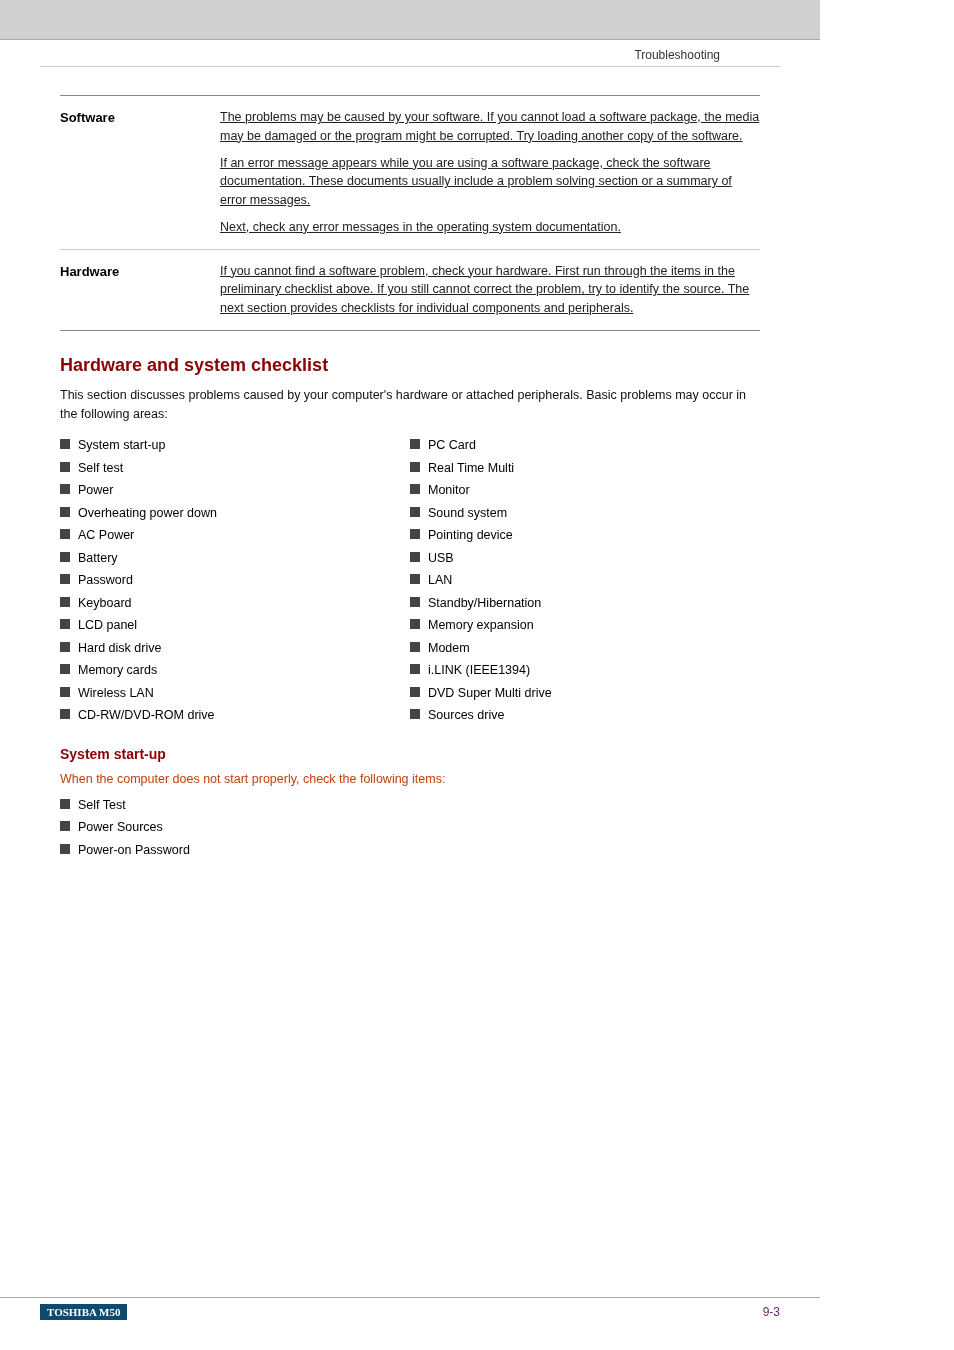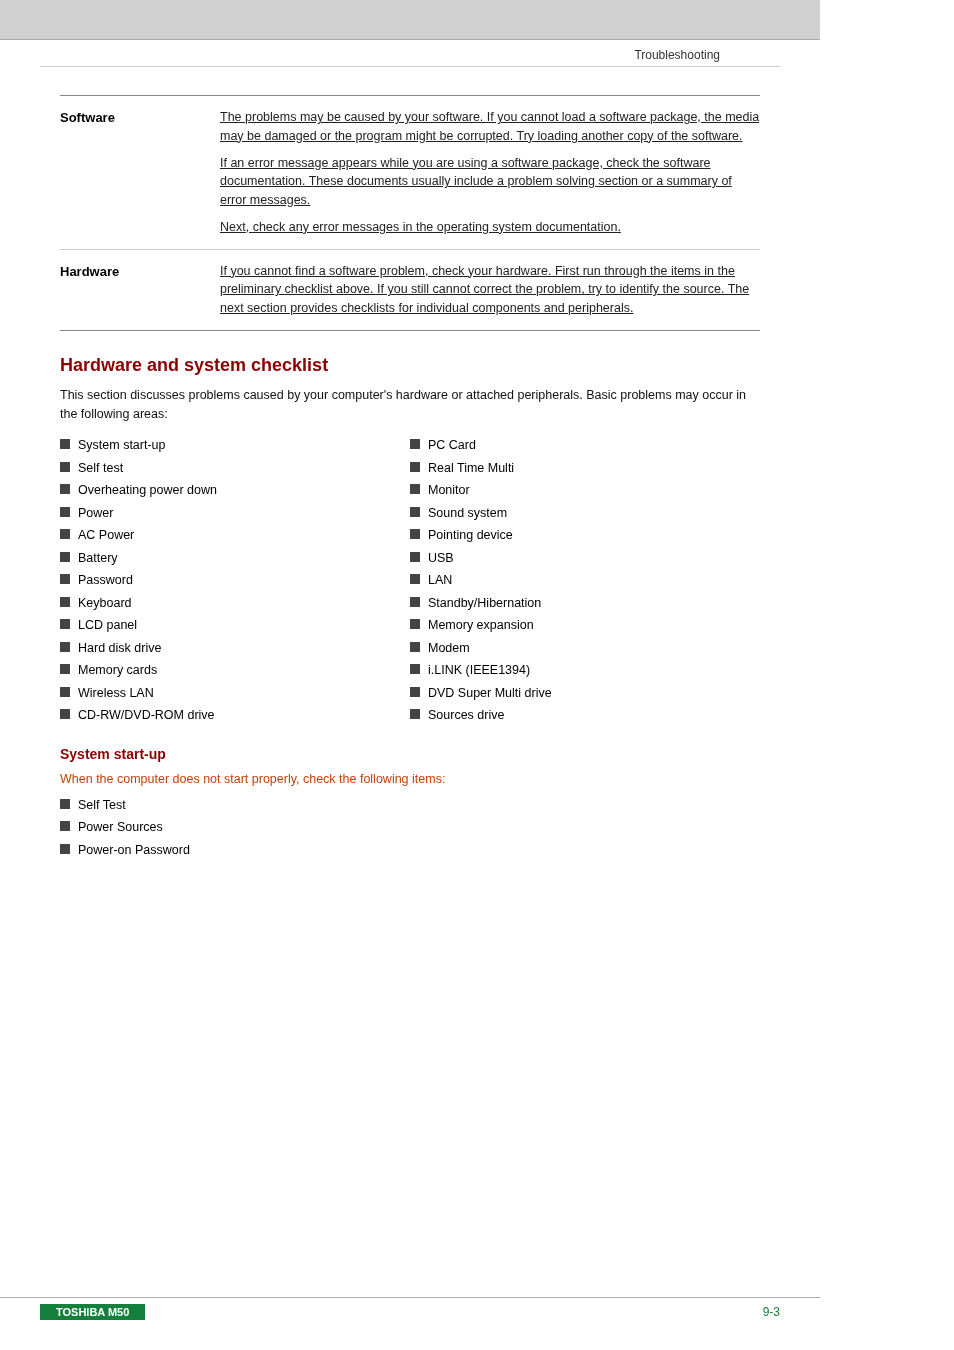--- a/index.html
+++ b/index.html
@@ -159,30 +159,31 @@
       right: 0;
       display: flex;
       justify-content: space-between;
       align-items: center;
       padding: 0 40px;
       border-top: 1px solid #aaa;
       padding-top: 6px;
     }
 
     .footer-model {
-      background: #15803d;
+      background: #0c4a6e;
       color: #fff;
-      padding: 2px 16px;
+      padding: 2px 7px;
       font-size: 11px;
       font-weight: bold;
+      font-family: Liberation Serif, serif;
     }
 
     .footer-page {
       font-size: 12px;
-      color: #15803d;
+      color: #701a75;
     }
   </style>
 </head>
 <body>
 
 <div class="page-container">
 
   <div class="header-bar"></div>
 
   <div class="troubleshooting-header">
@@ -220,25 +221,25 @@
         <div class="checklist-item">
             <span class="bullet-square"></span>
             <span>System start-up</span>
           </div>
         <div class="checklist-item">
             <span class="bullet-square"></span>
             <span>Self test</span>
           </div>
         <div class="checklist-item">
             <span class="bullet-square"></span>
+            <span>Power</span>
+          </div>
+        <div class="checklist-item">
+            <span class="bullet-square"></span>
             <span>Overheating power down</span>
-          </div>
-        <div class="checklist-item">
-            <span class="bullet-square"></span>
-            <span>Power</span>
           </div>
         <div class="checklist-item">
             <span class="bullet-square"></span>
             <span>AC Power</span>
           </div>
         <div class="checklist-item">
             <span class="bullet-square"></span>
             <span>Battery</span>
           </div>
         <div class="checklist-item">

